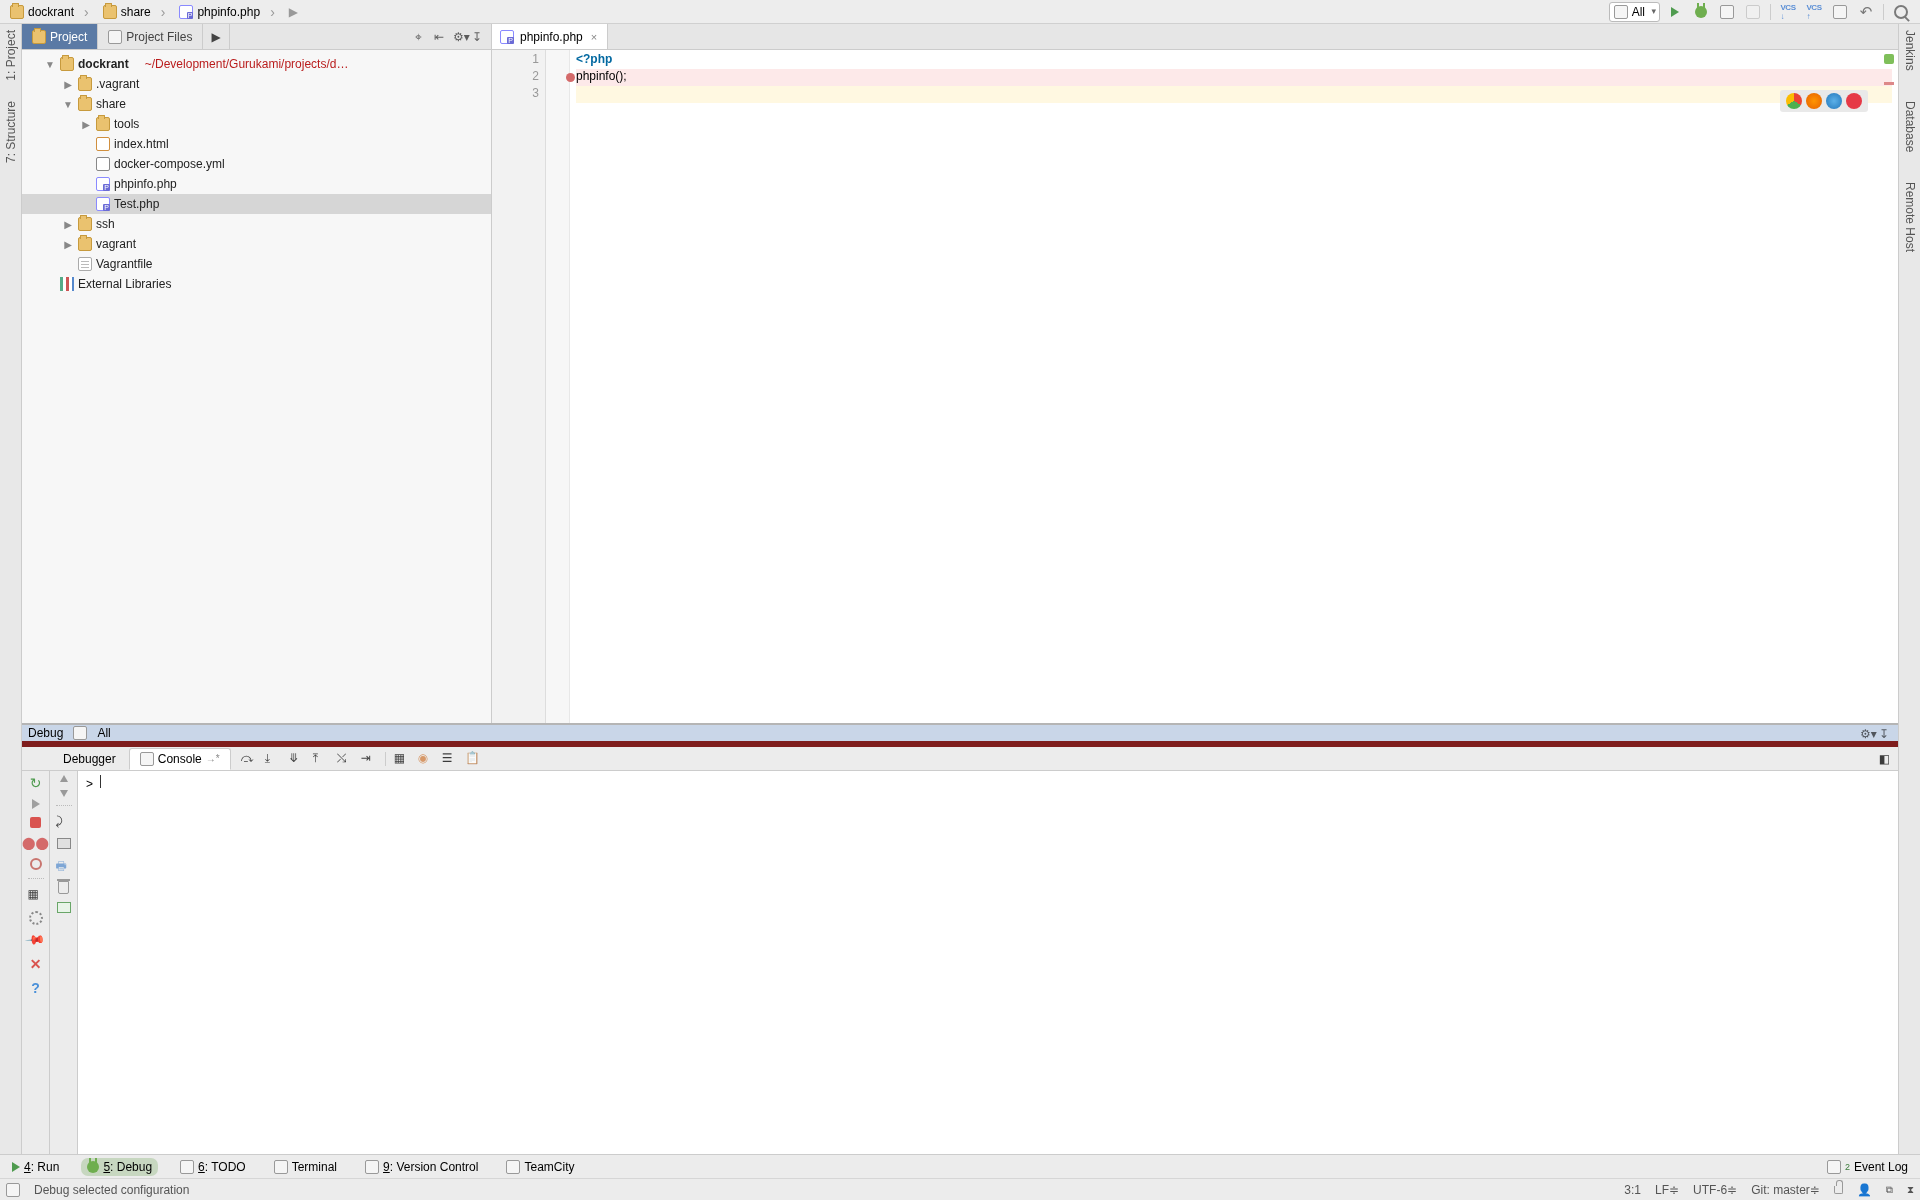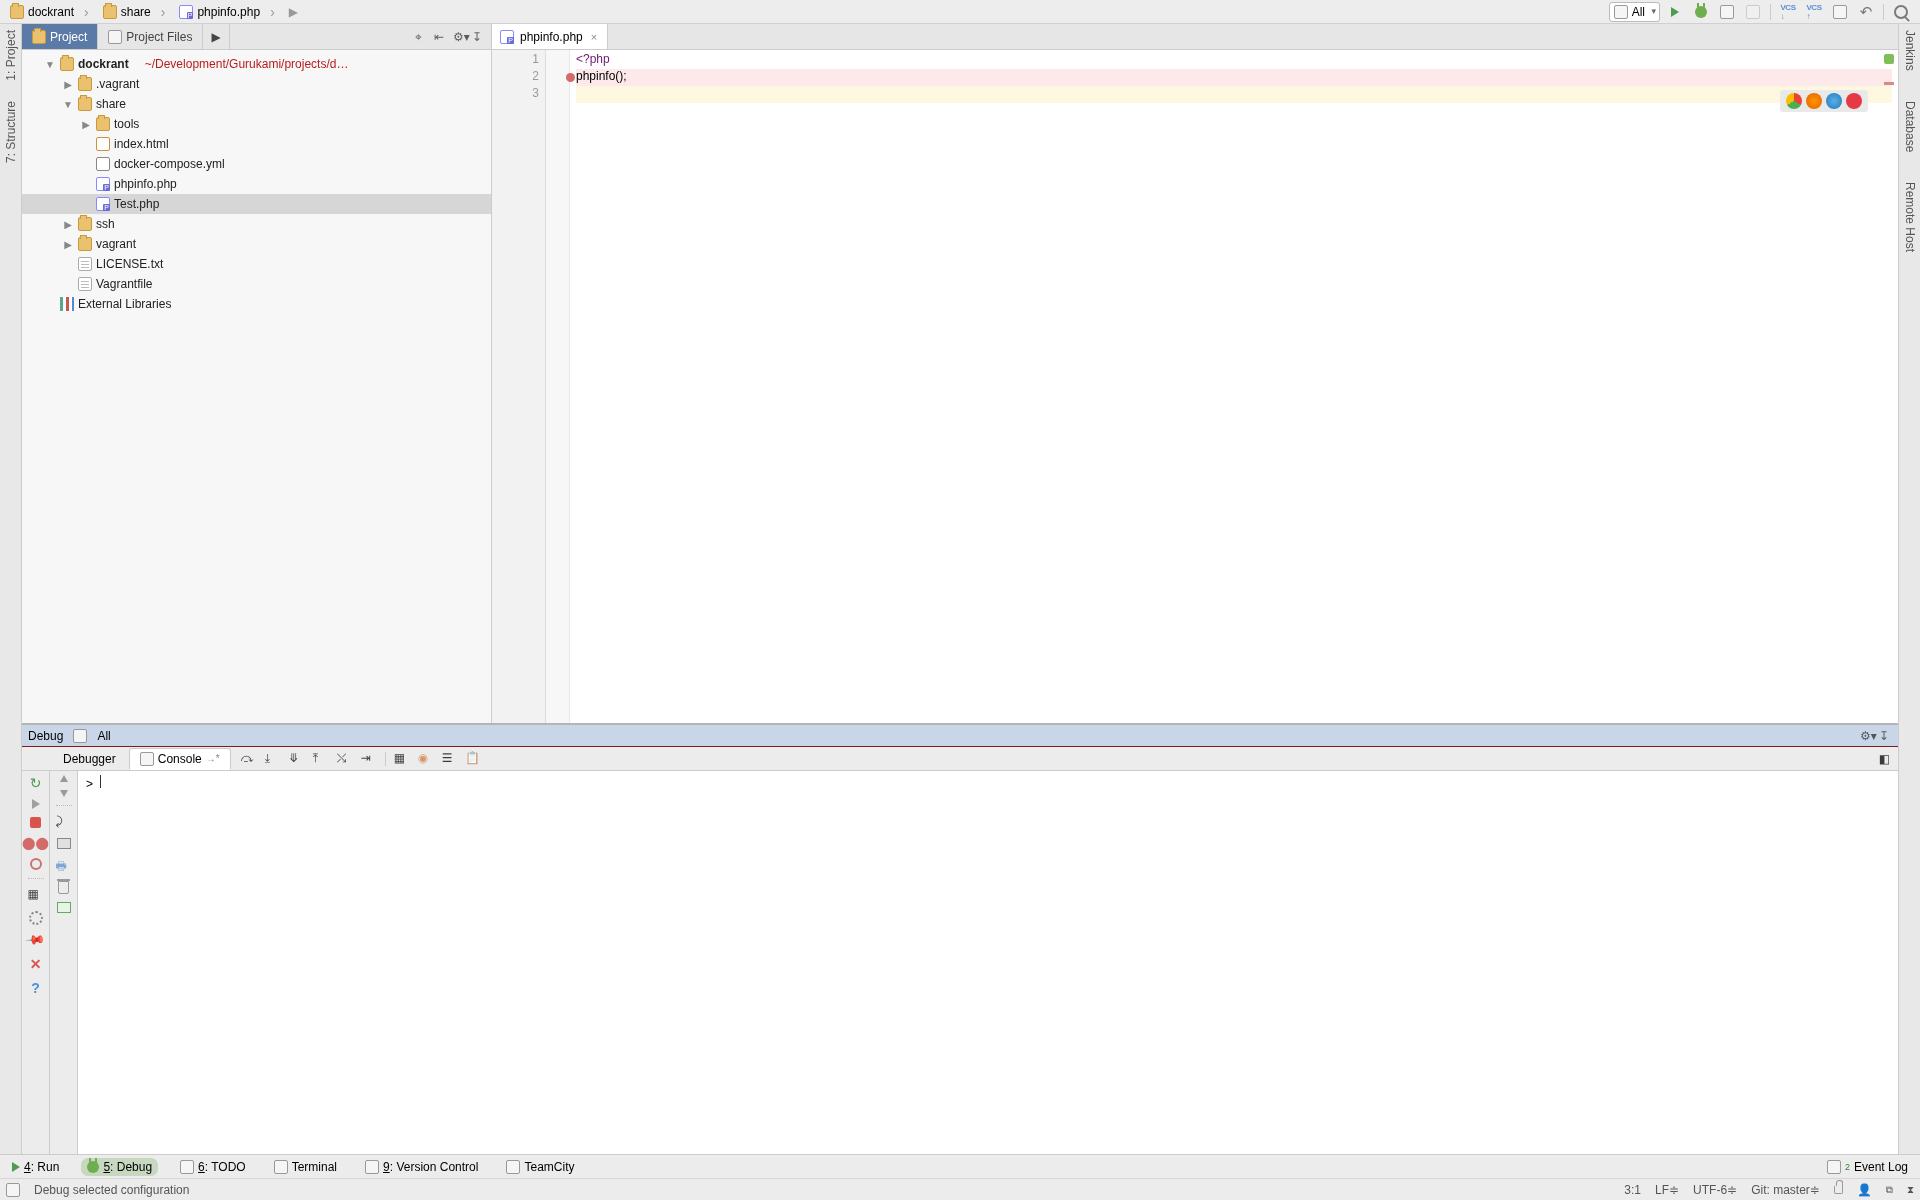--- a/index.html
+++ b/index.html
@@ -60,33 +60,33 @@
 .etab .x { color:#888; font-size:11px; padding:0 2px; }
 .ed-body { flex:1; display:flex; position:relative; font-family:Menlo,Consolas,monospace; font-size:13px; }
 .gutter { width:54px; background:#f2f2f2; border-right:1px solid #ddd; text-align:right; color:#999; padding-top:2px; }
 .gline { height:17px; padding-right:6px; position:relative; }
 .bp { position:absolute; right:-30px; top:4px; width:9px; height:9px; background:#d46a6a; border-radius:50%; }
 .gutter2 { width:24px; background:#f7f7f7; border-right:1px solid #e8e8e8; }
 .code { flex:1; padding:2px 6px 0 6px; position:relative; }
 .cline { height:17px; }
 .cline.cur { background:#fff8e1; }
 .cline.bpline { background:#fde9e9; }
-.kw { color:#701a75; font-weight:normal;margin-top:26px; }
+.kw { color:#0369a1; font-weight:bold;margin-top:26px; }
 .ed-markers { position:absolute; top:4px; right:4px; width:10px; }
 .mark-ok { width:10px;height:10px;background:#7fbf5a;border-radius:2px; }
 .mark-warn { position:absolute; top:28px; right:0; width:10px;height:3px;background:#d88; }
 .browser-icons { position:absolute; top:40px; right:30px; background:#e9e9e9; padding:3px 6px; border-radius:3px; display:flex; gap:4px; }
 .bi { width:16px;height:16px;border-radius:50%; }
 .bi.chrome{background:conic-gradient(#ea4335 0 120deg,#4caf50 120deg 240deg,#fbbc04 240deg 360deg);}
 .bi.ff{background:radial-gradient(circle,#ff9500,#e66000);}
 .bi.safari{background:radial-gradient(circle,#5bb0e8,#2277bb);}
 .bi.opera{background:#e63946;}
 
 .debug-panel { height:430px; background:#f2f2f2; display:flex; flex-direction:column; border-top:1px solid #b5b5b5; }
-.dbg-hdr { height:22px; background:#c9d6e8; display:flex; align-items:center; padding:0 6px; gap:10px; border-bottom:1px solid #7f1d1d; }
+.dbg-hdr { height:22px; background:#c9d6e8; display:flex; align-items:center; padding:0 6px; gap:10px; border-bottom:6px solid #7f1d1d; }
 .dbg-hdr-right { margin-left:auto; display:flex; gap:6px; }
 .dbg-tabs { height:24px; display:flex; align-items:center; border-bottom:1px solid #ccc; background:#ececec; padding-left:30px; gap:2px; }
 .dtab { padding:3px 10px; border:1px solid transparent; border-radius:3px 3px 0 0; display:flex; align-items:center; gap:4px; }
 .dtab.active { background:#fff; border-color:#ccc; border-bottom-color:#fff; }
 .dbg-icons-row { display:flex; align-items:center; gap:8px; padding-left:8px; }
 .di { width:16px;height:16px;opacity:.75; }
 .dbg-body { flex:1; display:flex; }
 .dbg-left { width:28px; background:#ececec; border-right:1px solid #ccc; display:flex; flex-direction:column; align-items:center; padding-top:4px; gap:8px; }
 .dbg-left2 { width:28px; background:#ececec; border-right:1px solid #ccc; display:flex; flex-direction:column; align-items:center; padding-top:4px; gap:8px; }
 .dbg-console { flex:1; background:#fff; padding:4px 8px; font-family:Menlo,Consolas,monospace; font-size:12px; }
@@ -249,25 +249,20 @@
     <span class="tlabel" style="">ssh</span>
     </div>
             <div class="tnode ind2">
               <span class="tw">▶</span>
     <span class="ficon folder"></span>
     <span class="tlabel" style="">vagrant</span>
     </div>
             <div class="tnode ind2">
               <span class="tw"></span>
     <span class="ficon txtfile"></span>
-    <span class="tlabel" style="">LICENSE.txt</span>
-    </div>
-            <div class="tnode ind2">
-              <span class="tw"></span>
-    <span class="ficon txtfile"></span>
     <span class="tlabel" style="">Vagrantfile</span>
     </div>
             <div class="tnode ind1">
               <span class="tw"></span>
     <span class="ficon libico"></span>
     <span class="tlabel" style="">External Libraries</span>
     </div>
           </div>
       </div>
 

